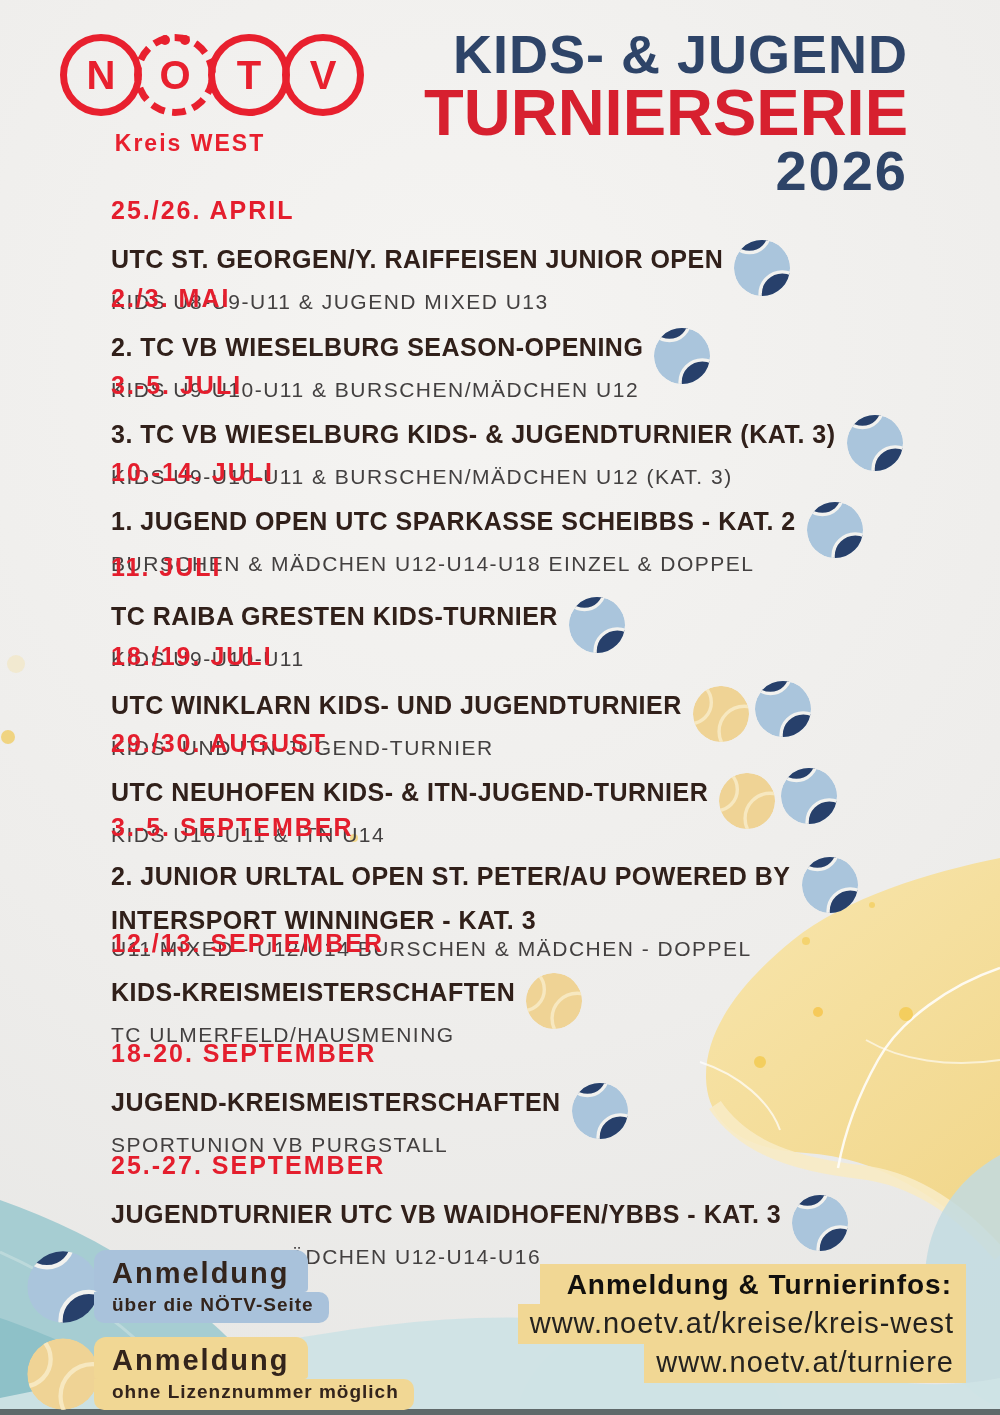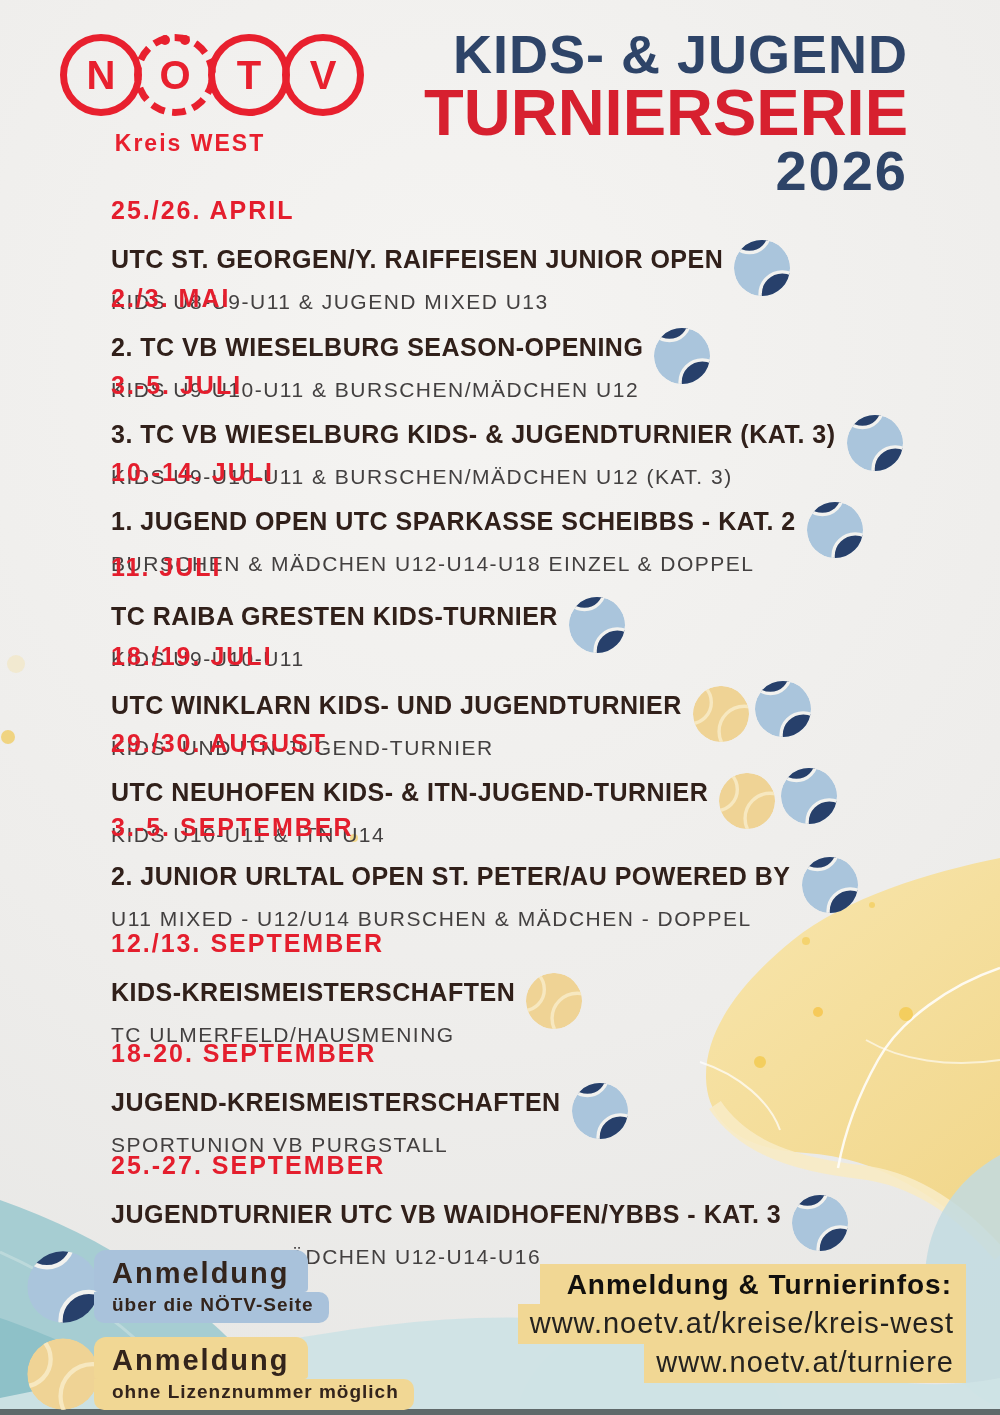--- a/index.html
+++ b/index.html
@@ -256,20 +256,21 @@
     <div class="event">
       <div class="event-date">3.-5. SEPTEMBER</div>
       <div class="event-title-row">
         <span class="event-title">2. JUNIOR URLTAL OPEN ST. PETER/AU POWERED BY</span>
         <span class="balls">
             <svg class="ball" viewBox="0 0 60 60">
               <use href="#ball-blue"></use>
             </svg>
           </span>
       </div>
+      <div class="event-title second">INTERSPORT WINNINGER - KAT. 3</div>
       <div class="event-subtitle">U11 MIXED - U12/U14 BURSCHEN &amp; MÄDCHEN - DOPPEL</div>
     </div>
 
     <div class="event">
       <div class="event-date">12./13. SEPTEMBER</div>
       <div class="event-title-row">
         <span class="event-title">KIDS-KREISMEISTERSCHAFTEN</span>
         <span class="balls">
             <svg class="ball" viewBox="0 0 60 60">
               <use href="#ball-yellow"></use>

